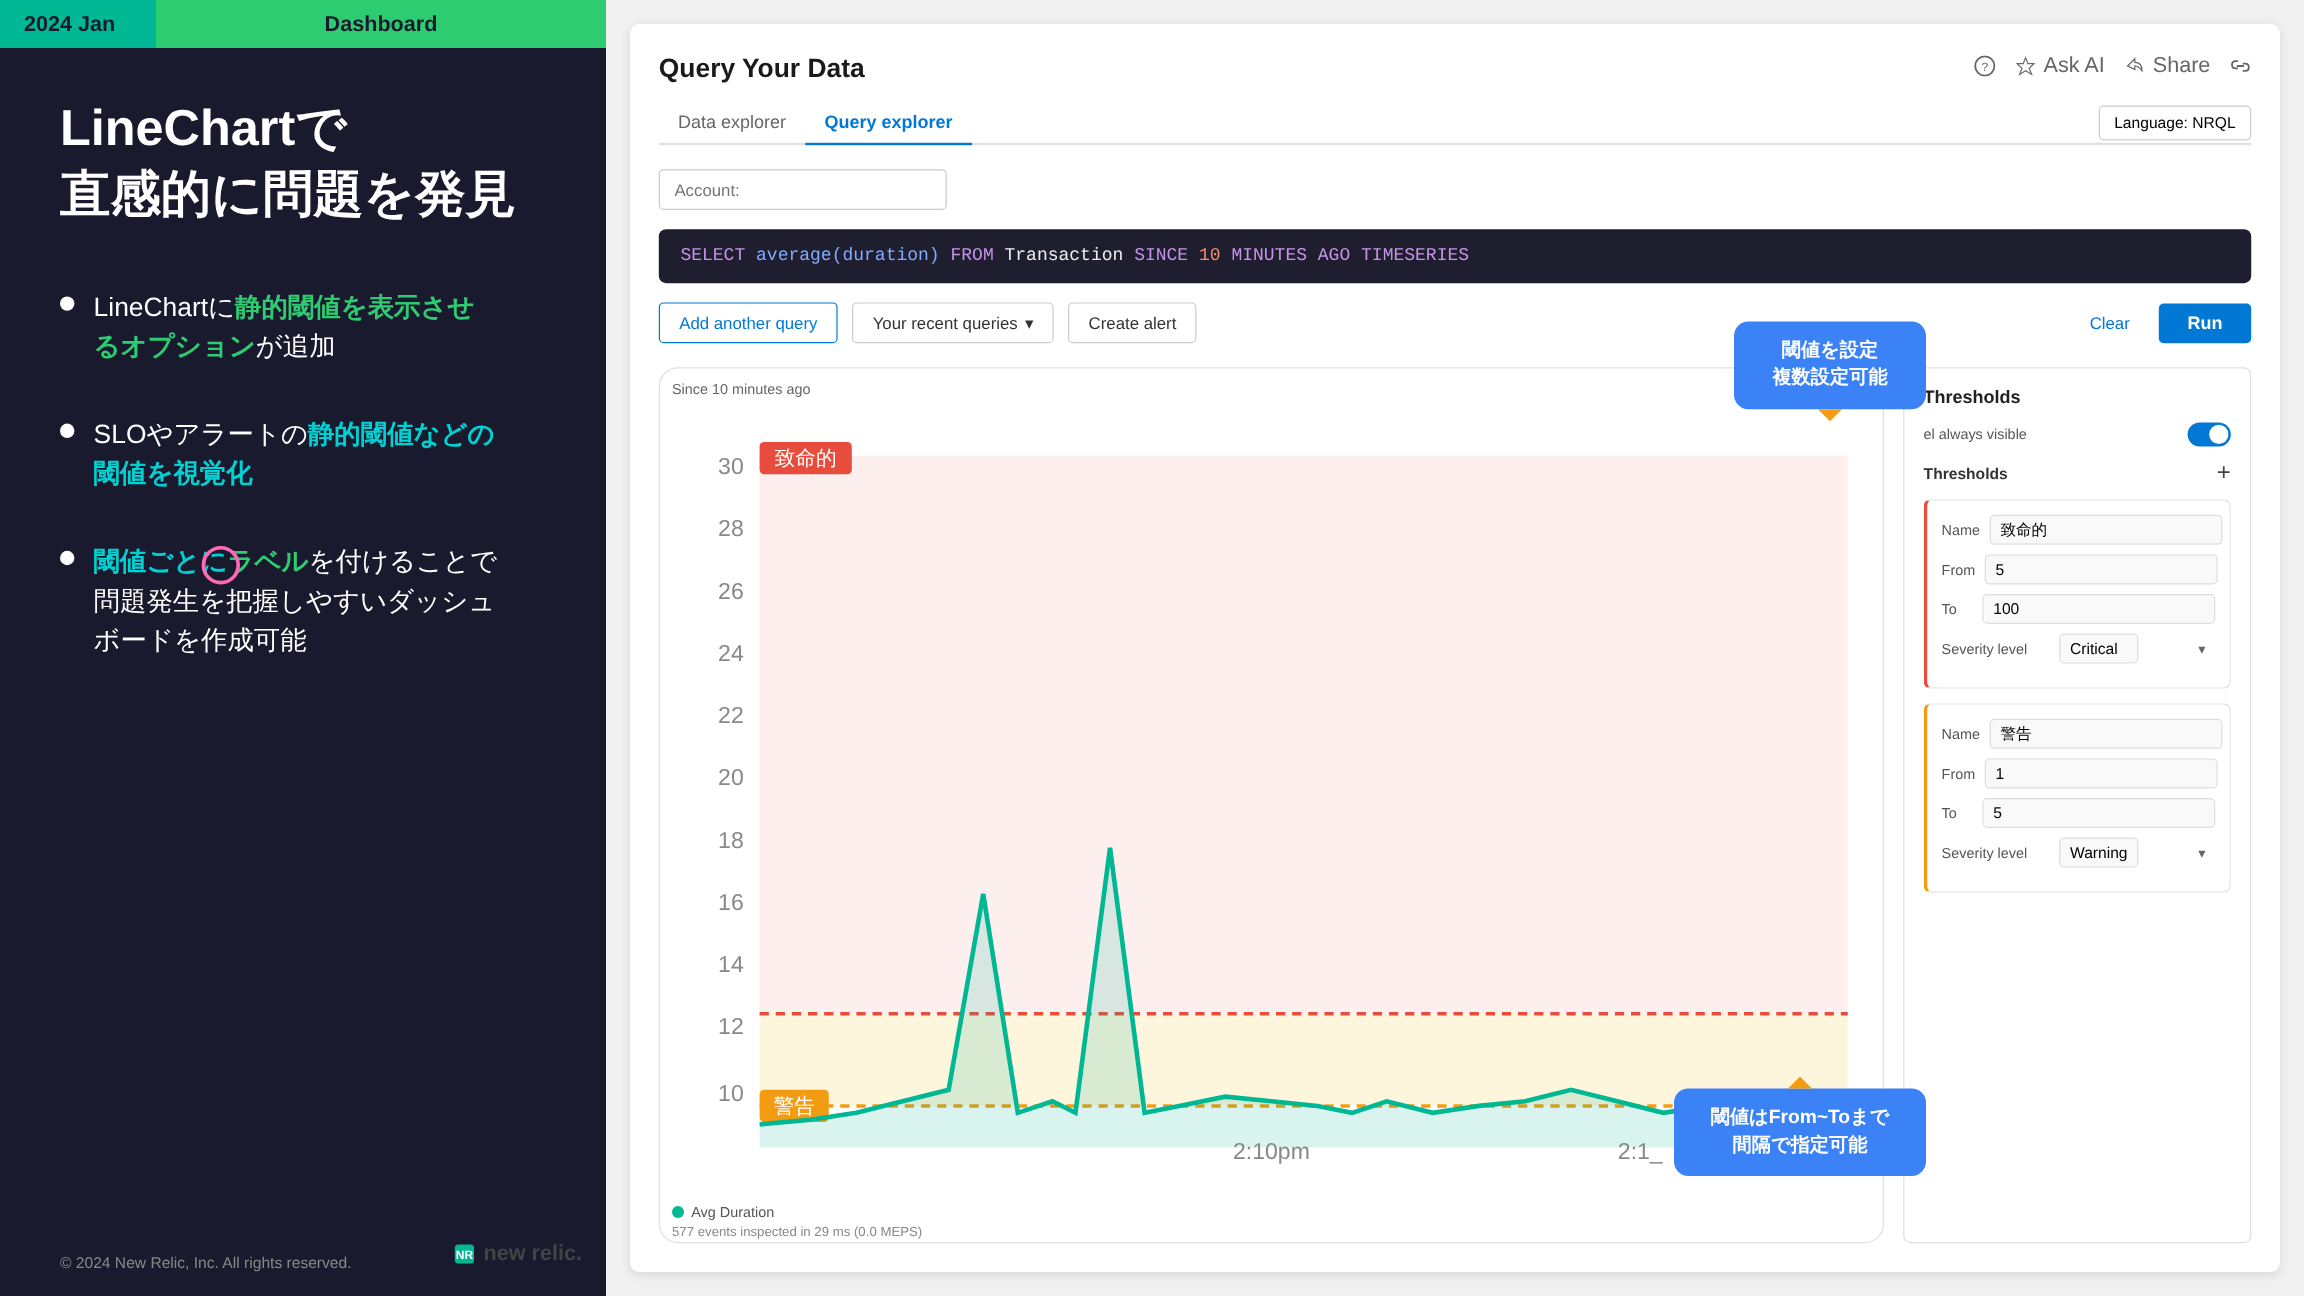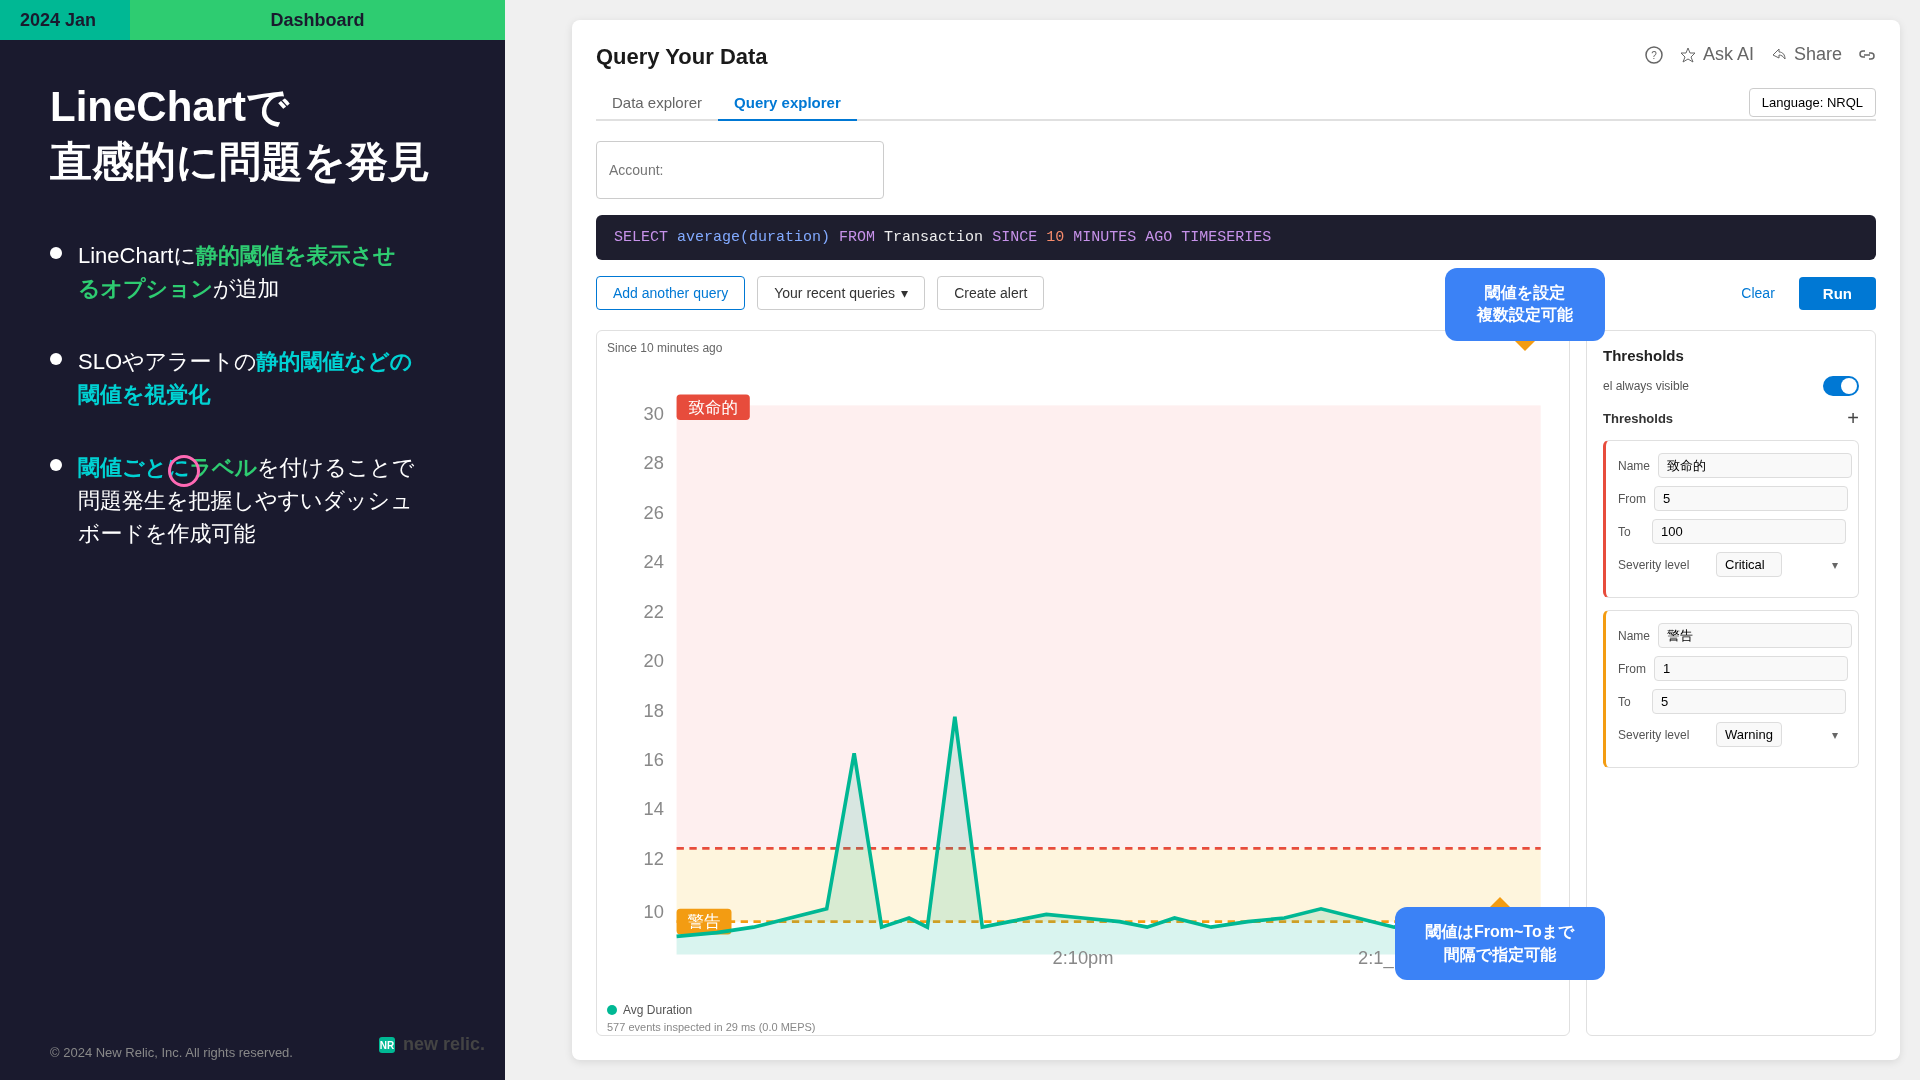--- a/index.html
+++ b/index.html
@@ -115,21 +115,20 @@
     }
     .query-card {
       background: white;
       border-radius: 8px;
       padding: 24px;
       flex: 1;
       display: flex;
       flex-direction: column;
       position: relative;
       box-shadow: 0 2px 8px rgba(0,0,0,0.1);
-      margin-left: 47px;
     }
     .query-title {
       font-size: 22px;
       font-weight: 600;
       color: #1a1a1a;
       margin-bottom: 16px;
     }
     .card-top-icons {
       position: absolute;
       top: 24px;
@@ -165,22 +164,22 @@
       color: #0078d4;
       border-bottom: 2px solid #0078d4;
       font-weight: 600;
     }
     .account-row {
       margin-bottom: 16px;
     }
     .account-input {
       border: 1px solid #ccc;
       border-radius: 4px;
-      padding: 20px 12px;
-      width: 288px;
+      padding: 8px 12px;
+      width: 240px;
       font-size: 14px;
       color: #888;
     }
     .nrql-row {
       background: #1e1e2e;
       border-radius: 6px;
       padding: 14px 18px;
       margin-bottom: 16px;
       font-family: 'Courier New', monospace;
       font-size: 15px;
@@ -251,21 +250,21 @@
     .chart-area {
       flex: 1;
       display: flex;
       gap: 16px;
     }
     .chart-main {
       flex: 1;
       position: relative;
       background: white;
       border: 1px solid #e0e0e0;
-      border-radius: 6px;
+      border-radius: 16px;
       padding: 10px;
     }
     .chart-time-label {
       font-size: 12px;
       color: #666;
       margin-bottom: 8px;
     }
     .chart-svg-container {
       width: 100%;
       height: calc(100% - 50px);

